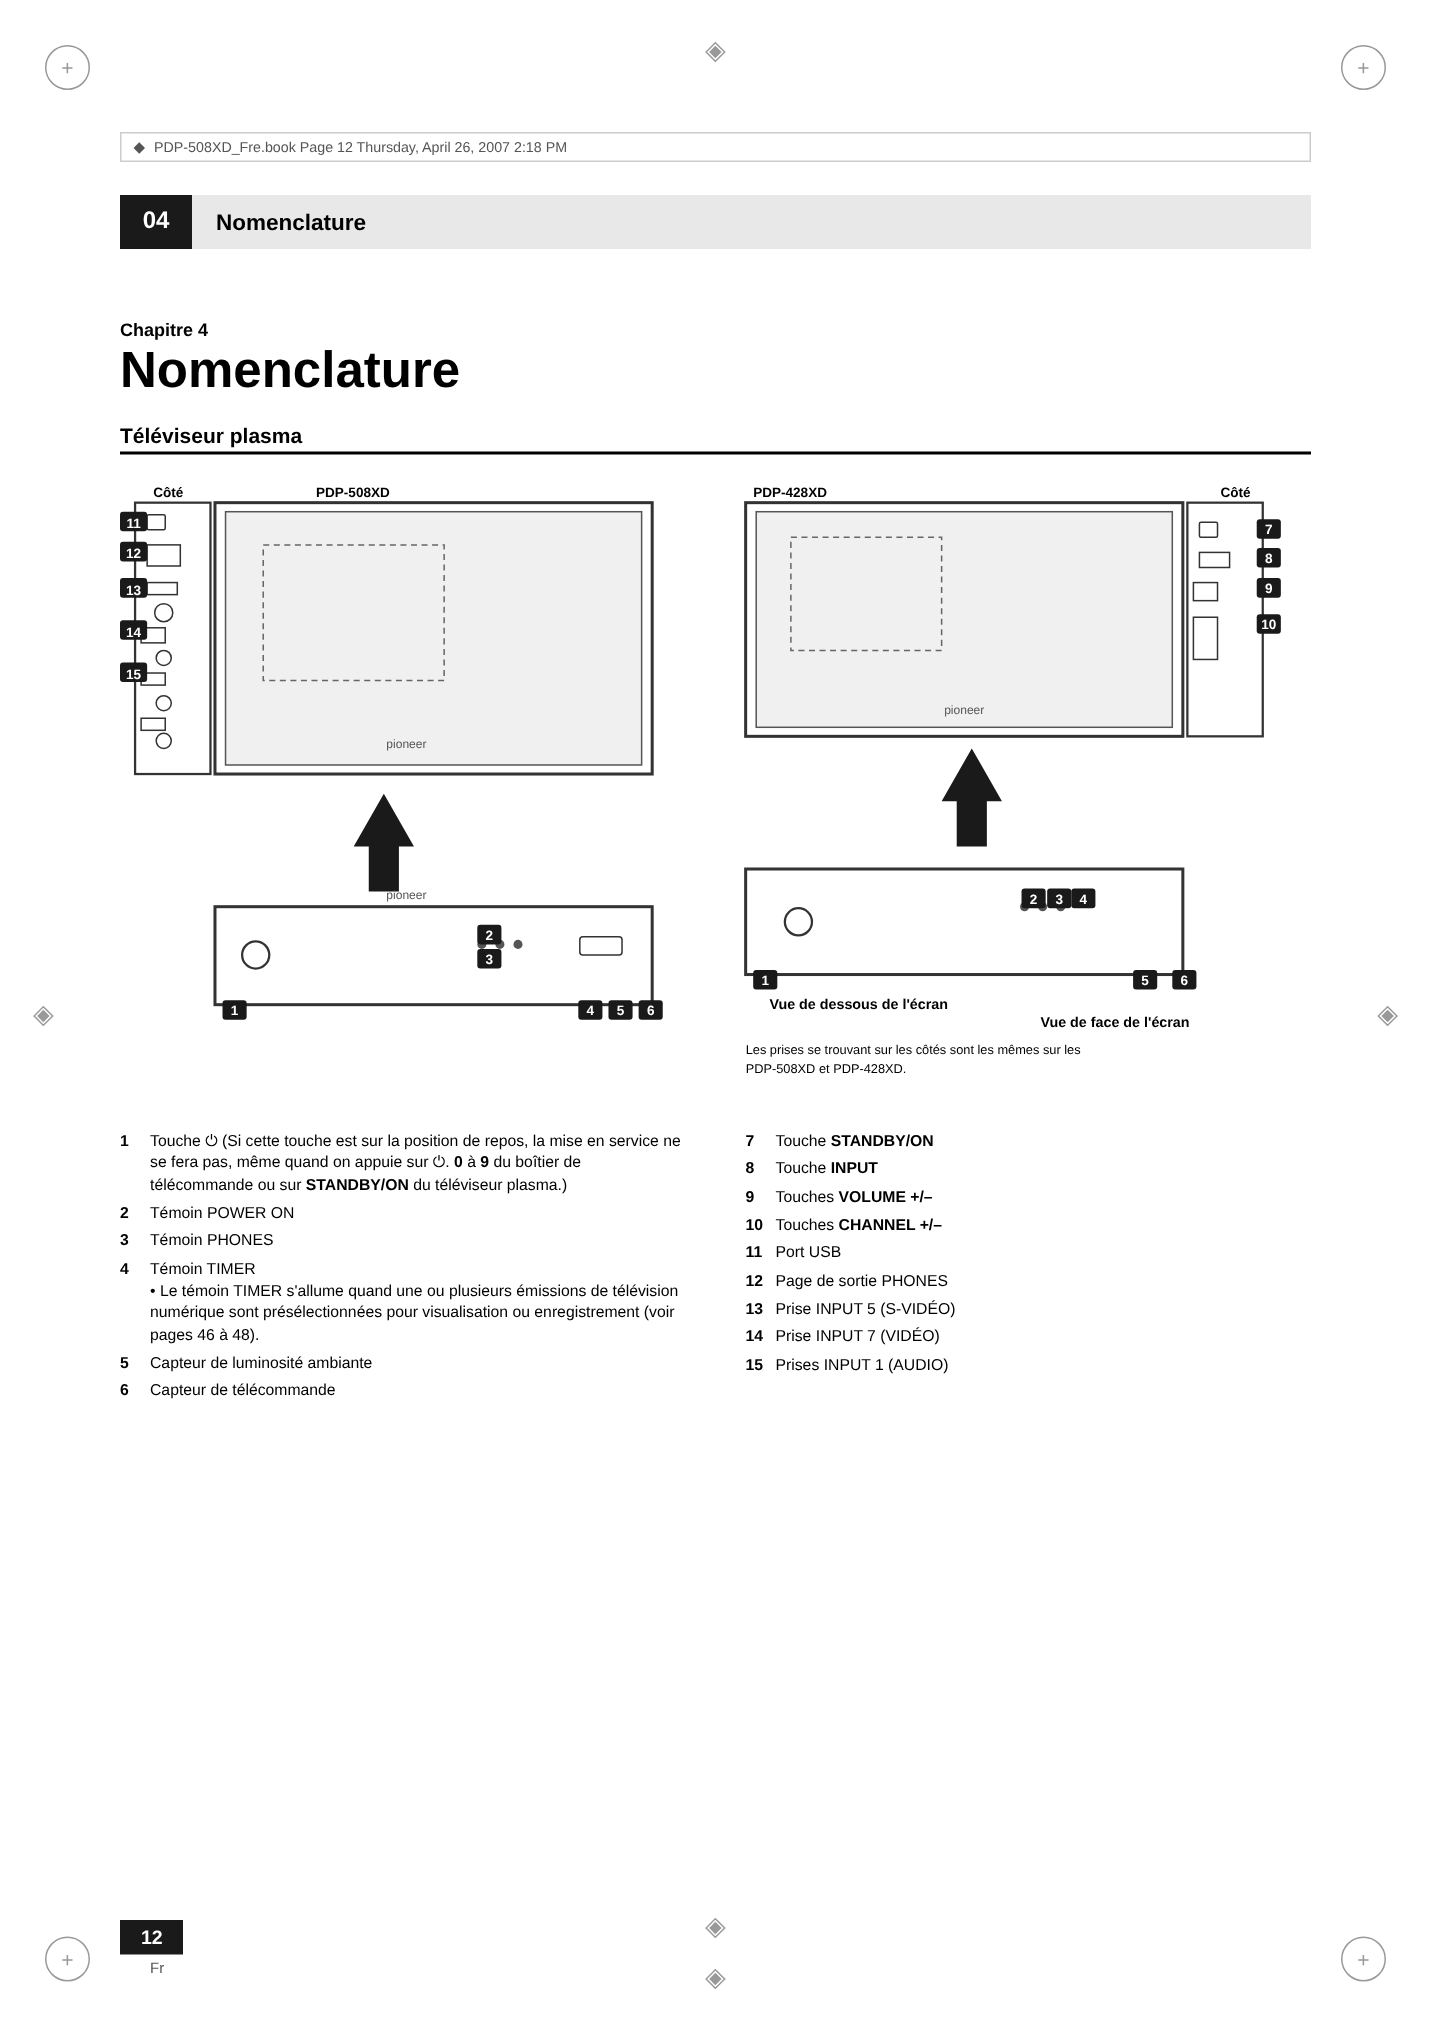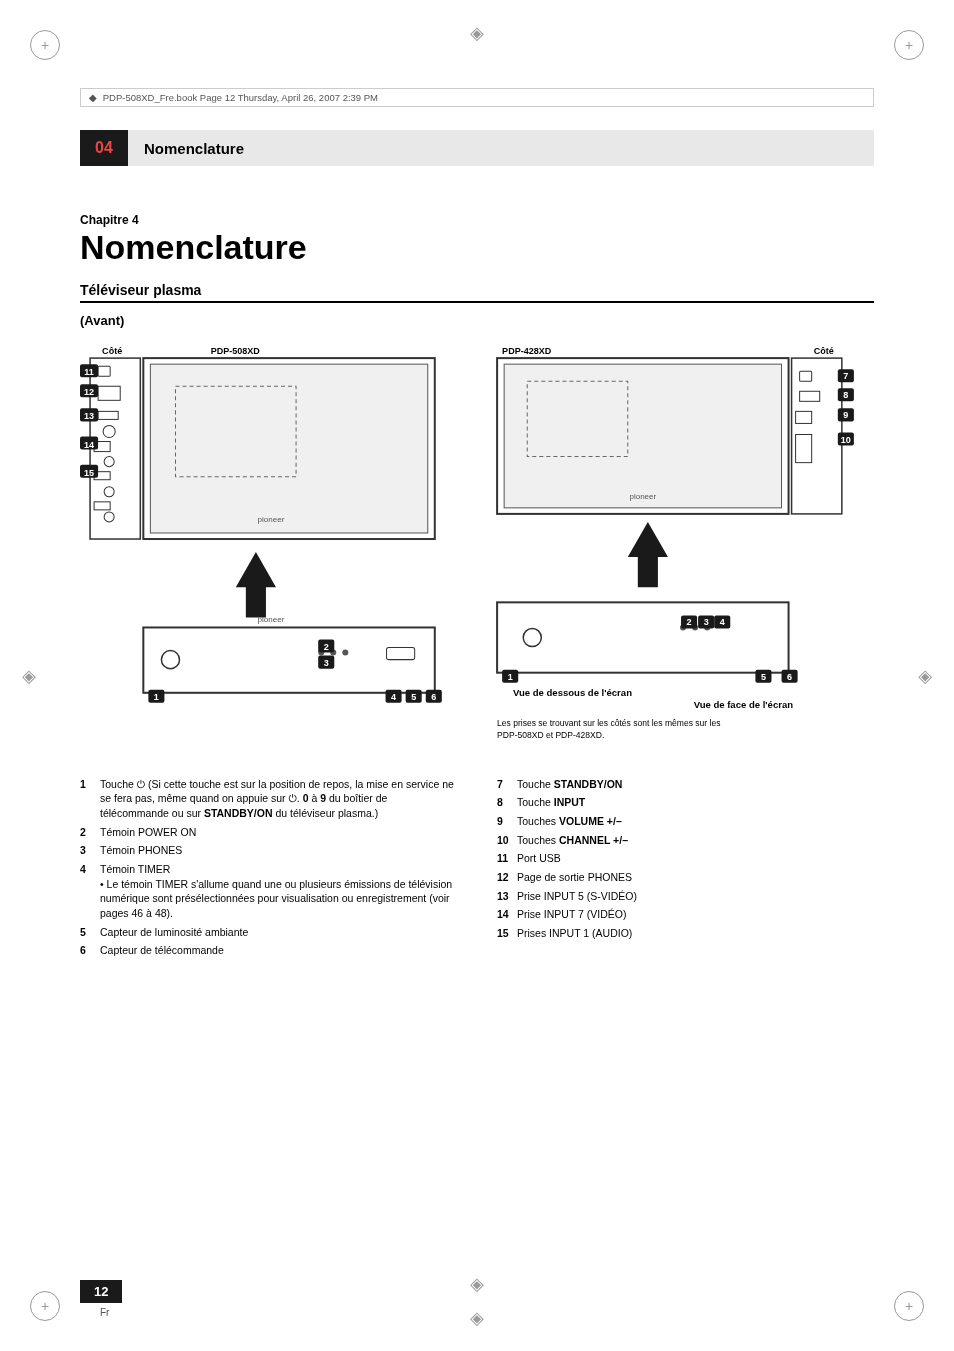--- a/index.html
+++ b/index.html
@@ -48,21 +48,21 @@
       position: absolute;
       top: 130px;
       left: 80px;
       right: 80px;
       display: flex;
       align-items: center;
       height: 36px;
     }
     .chapter-num-box {
       background: #1a1a1a;
-      color: #ef4444;
+      color: #ffffff;
       font-size: 16px;
       font-weight: bold;
       padding: 4px 12px;
       height: 36px;
       display: flex;
       align-items: center;
       justify-content: center;
       min-width: 48px;
     }
     .chapter-title-box {
@@ -168,35 +168,34 @@
 <div class="reg-mark" style="bottom:30px;left:30px;"></div>
 <div class="reg-mark" style="bottom:30px;right:30px;"></div>
 
 <div style="position:absolute;top:50%;left:22px;transform:translateY(-50%);font-size:18px;color:#999;">◈</div>
 <div style="position:absolute;top:50%;right:22px;transform:translateY(-50%);font-size:18px;color:#999;">◈</div>
 <div style="position:absolute;top:22px;left:50%;transform:translateX(-50%);font-size:18px;color:#999;">◈</div>
 <div style="position:absolute;bottom:22px;left:50%;transform:translateX(-50%);font-size:18px;color:#999;">◈</div>
 
 <div class="file-info-bar">
   <span class="diamond">◆</span>
-  <span>PDP-508XD_Fre.book  Page 12  Thursday, April 26, 2007  2:39 PM</span>
+  <span>PDP-508XD_Fre.book  Page 12  Thursday, April 26, 2007  2:18 PM</span>
 </div>
 
 <div class="chapter-header">
   <div class="chapter-num-box">04</div>
   <div class="chapter-title-box">Nomenclature</div>
 </div>
 
 <div class="main-content">
   <div class="chapter-label">Chapitre 4</div>
   <div class="chapter-big-title">Nomenclature</div>
 
   <div class="section-title">Téléviseur plasma</div>
 
-  <div class="subsection-title">(Avant)</div>
 
   <svg viewBox="0 0 790 430" class="diagram-svg" style="display:block; margin-bottom:6px;">
 
     <text x="22" y="18" font-size="9" font-weight="bold">Côté</text>
     <text x="130" y="18" font-size="9" font-weight="bold">PDP-508XD</text>
 
     <rect x="10" y="22" width="50" height="180" fill="white" stroke="#333" stroke-width="1.5"></rect>
 
     <rect x="18" y="30" width="12" height="10" fill="none" stroke="#333" stroke-width="1" rx="1"></rect>
     <rect x="18" y="50" width="22" height="14" fill="none" stroke="#333" stroke-width="1"></rect>

